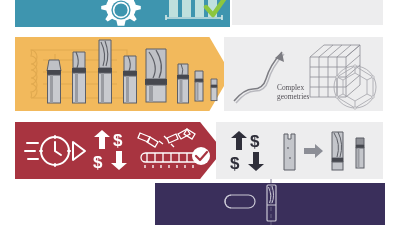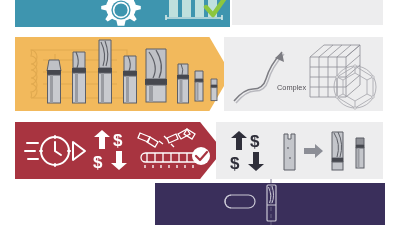--- a/index.html
+++ b/index.html
@@ -37,21 +37,21 @@
   #row4-band{left:155px;top:183px;width:230px;height:42px;background:#3a2f5b;}
 
   
   .ico{position:absolute;}
   svg{display:block;overflow:visible;}
 
   
   #complex-geometries-label{
     position:absolute;left:277px;top:84px;width:58px;
     font-size:7.4px;line-height:8.6px;color:#555258;
-    font-family:Liberation Sans, sans-serif;
+    font-family:Liberation Serif, serif;
   }
   #complex-geometries-label span{display:block;}
 </style>
 </head>
 <body>
 
 <div class="stage">
 
   <div class="band" id="row1-band">
 
@@ -201,20 +201,21 @@
         <circle cx="42" cy="34" r="1.2" fill="#fff" stroke="#a3a3a9" stroke-width="0.7"></circle>
         <circle cx="24" cy="45" r="1.2" fill="#fff" stroke="#a3a3a9" stroke-width="0.7"></circle>
         <circle cx="6" cy="34" r="1.2" fill="#fff" stroke="#a3a3a9" stroke-width="0.7"></circle>
         <circle cx="6" cy="14" r="1.2" fill="#fff" stroke="#a3a3a9" stroke-width="0.7"></circle>
       </svg>
     </div>
   </div>
 
   <div id="complex-geometries-label">
     <span>Complex</span>
+    <span>geometries</span>
   </div>
 
   <div class="band" id="row3-band">
     <div id="row3-arrow"></div>
 
     <div class="ico" style="left:10px;top:8px;">
       <svg width="62" height="42" viewBox="0 0 62 42">
         <g stroke="#ffffff" stroke-width="2" fill="none" stroke-linecap="round">
           <path d="M2 13 h11 M0 21 h10 M3 29 h10"></path>
           <circle cx="30" cy="21" r="14"></circle>

